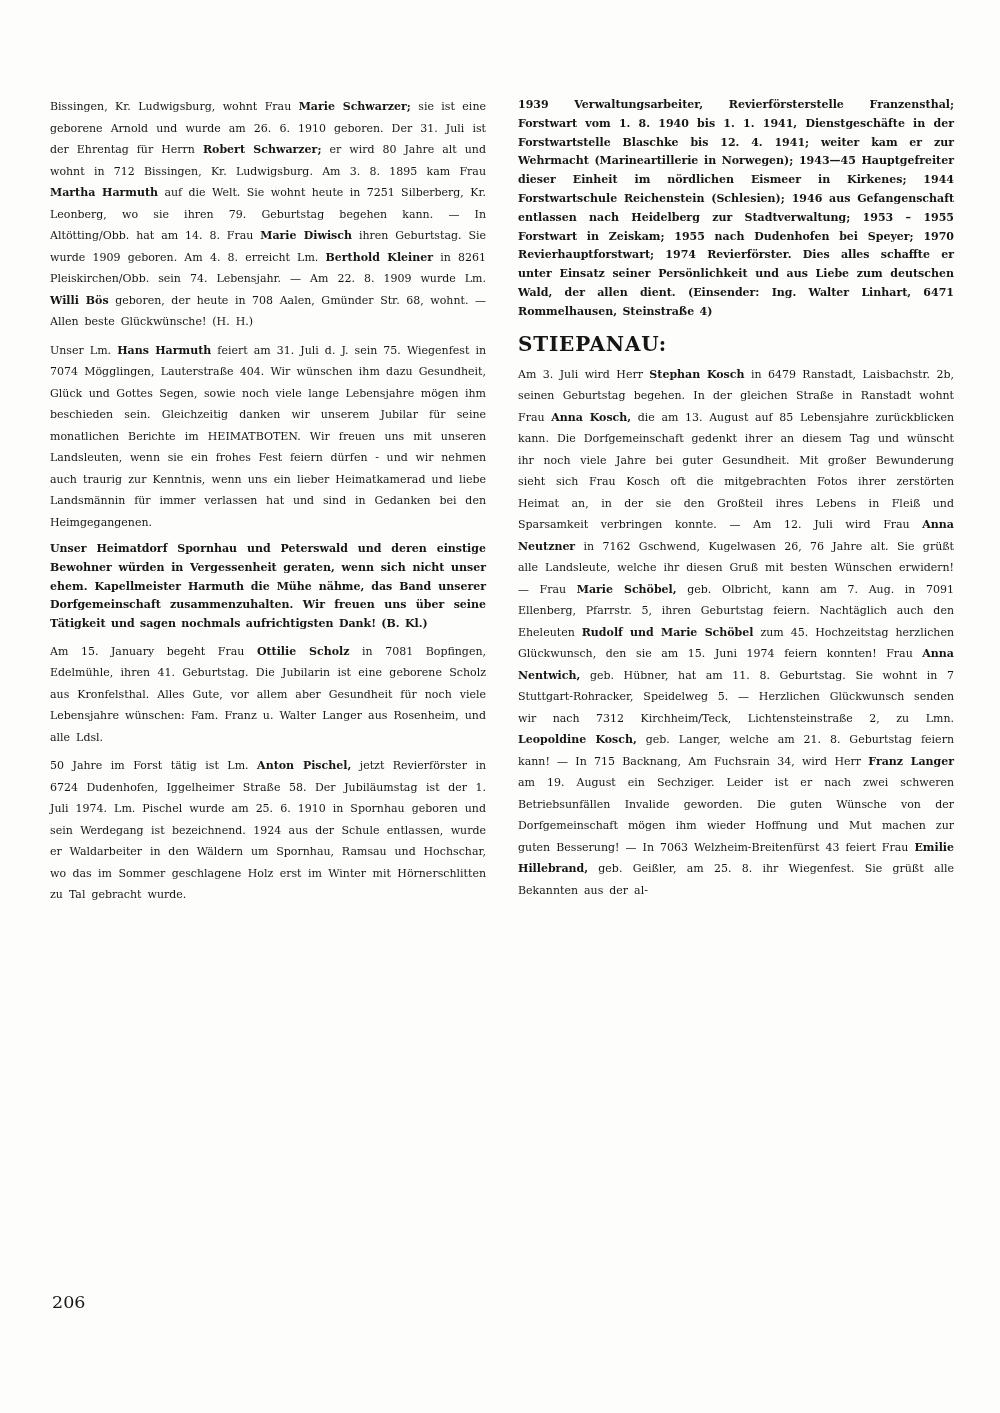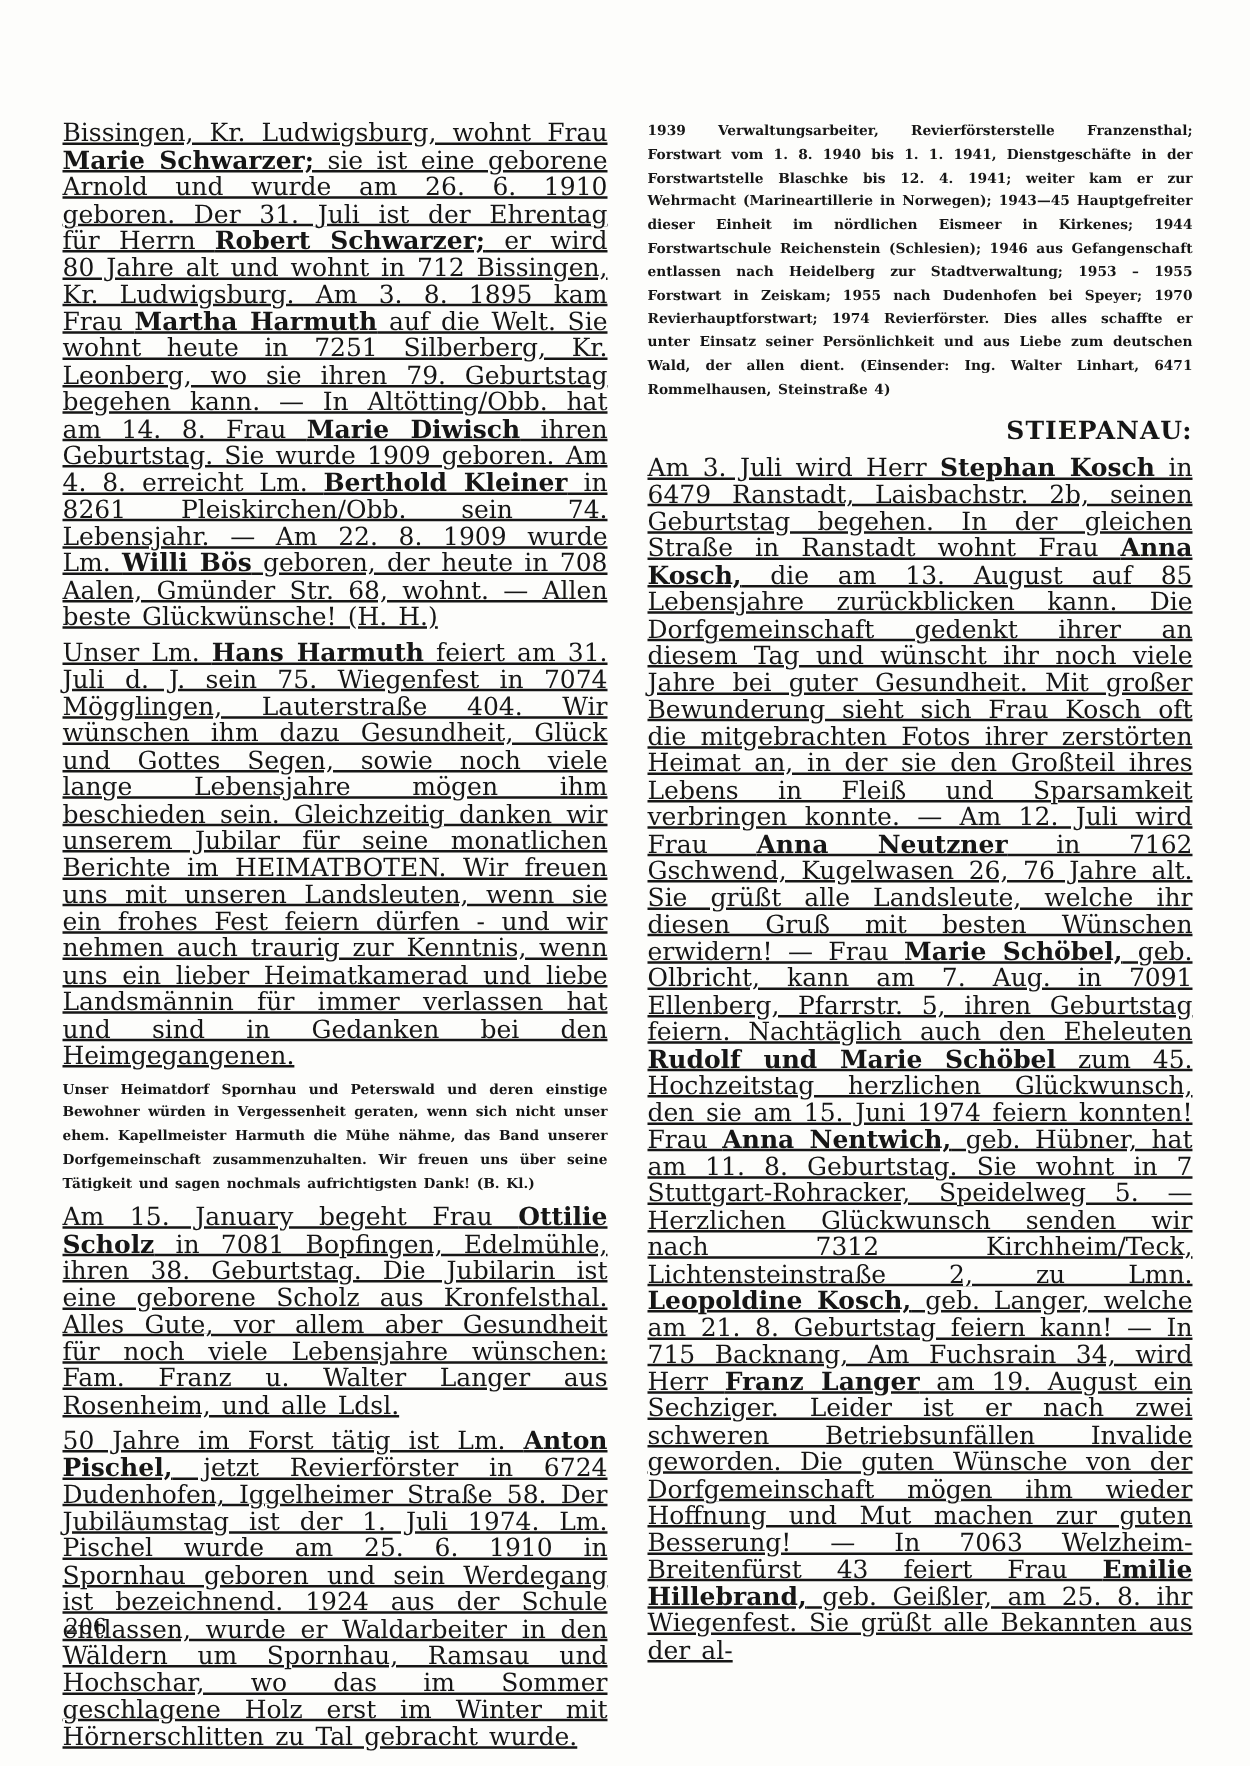--- a/index.html
+++ b/index.html
@@ -26,58 +26,57 @@
     flex: 1 1 0;
     min-width: 0;
     text-align: justify;
     hyphens: auto;
     -webkit-hyphens: auto;
   }
   p.para {
     margin: 0 0 7px 0;
   }
   p.body {
-    font-size: 20px;
+    font-size: 11px;
     line-height: 21.5px;
     word-spacing: 2.5px;
-    text-decoration: underline;
   }
   p.small {
     font-size: 11px;
     line-height: 18.8px;
     font-weight: bold;
     word-spacing: 1.5px;
   }
   p.heading {
     font-size: 20px;
     line-height: 24px;
     font-weight: bold;
     letter-spacing: 0.8px;
-    text-align: right;
+    text-align: left;
     margin: 10px 0 8px 0;
   }
   .b { font-weight: bold; }
   .page-number {
     position: absolute;
     left: 52px;
     top: 1292px;
     font-size: 17.5px;
     color: #161616;
   }
 </style>
 </head>
 <body>
 
 <div class="page">
   <div class="columns">
     <div class="col">
         <p class="para body"><span>Bissingen, Kr. Ludwigsburg, wohnt Frau </span><span class="b">Marie Schwarzer;</span><span> sie ist eine geborene Arnold und wurde am 26. 6. 1910 geboren. Der 31. Juli ist der Ehrentag für Herrn </span><span class="b">Robert Schwarzer;</span><span> er wird 80 Jahre alt und wohnt in 712 Bissingen, Kr. Ludwigsburg. Am 3. 8. 1895 kam Frau </span><span class="b">Martha Harmuth</span><span> auf die Welt. Sie wohnt heute in 7251 Silberberg, Kr. Leonberg, wo sie ihren 79. Geburtstag begehen kann. — In Altötting/Obb. hat am 14. 8. Frau </span><span class="b">Marie Diwisch</span><span> ihren Geburtstag. Sie wurde 1909 geboren. Am 4. 8. erreicht Lm. </span><span class="b">Berthold Kleiner</span><span> in 8261 Pleiskirchen/Obb. sein 74. Lebensjahr. — Am 22. 8. 1909 wurde Lm. </span><span class="b">Willi Bös</span><span> geboren, der heute in 708 Aalen, Gmünder Str. 68, wohnt. — Allen beste Glückwünsche! (H. H.)</span></p>
         <p class="para body"><span>Unser Lm. </span><span class="b">Hans Harmuth</span><span> feiert am 31. Juli d. J. sein 75. Wiegenfest in 7074 Mögglingen, Lauterstraße 404. Wir wünschen ihm dazu Gesundheit, Glück und Gottes Segen, sowie noch viele lange Lebensjahre mögen ihm beschieden sein. Gleichzeitig danken wir unserem Jubilar für seine monatlichen Berichte im HEIMATBOTEN. Wir freuen uns mit unseren Landsleuten, wenn sie ein frohes Fest feiern dürfen - und wir nehmen auch traurig zur Kenntnis, wenn uns ein lieber Heimatkamerad und liebe Landsmännin für immer verlassen hat und sind in Gedanken bei den Heimgegangenen.</span></p>
         <p class="para small"><span>Unser Heimatdorf Spornhau und Peterswald und deren einstige Bewohner würden in Vergessenheit geraten, wenn sich nicht unser ehem. Kapellmeister Harmuth die Mühe nähme, das Band unserer Dorfgemeinschaft zusammenzuhalten. Wir freuen uns über seine Tätigkeit und sagen nochmals aufrichtigsten Dank! (B. Kl.)</span></p>
-        <p class="para body"><span>Am 15. January begeht Frau </span><span class="b">Ottilie Scholz</span><span> in 7081 Bopfingen, Edelmühle, ihren 38. Geburtstag. Die Jubilarin ist eine geborene Scholz aus Kronfelsthal. Alles Gute, vor allem aber Gesundheit für noch viele Lebensjahre wünschen: Fam. Franz u. Walter Langer aus Rosenheim, und alle Ldsl.</span></p>
+        <p class="para body"><span>Am 15. January begeht Frau </span><span class="b">Ottilie Scholz</span><span> in 7081 Bopfingen, Edelmühle, ihren 41. Geburtstag. Die Jubilarin ist eine geborene Scholz aus Kronfelsthal. Alles Gute, vor allem aber Gesundheit für noch viele Lebensjahre wünschen: Fam. Franz u. Walter Langer aus Rosenheim, und alle Ldsl.</span></p>
         <p class="para body"><span>50 Jahre im Forst tätig ist Lm. </span><span class="b">Anton Pischel,</span><span> jetzt Revierförster in 6724 Dudenhofen, Iggelheimer Straße 58. Der Jubiläumstag ist der 1. Juli 1974. Lm. Pischel wurde am 25. 6. 1910 in Spornhau geboren und sein Werdegang ist bezeichnend. 1924 aus der Schule entlassen, wurde er Waldarbeiter in den Wäldern um Spornhau, Ramsau und Hochschar, wo das im Sommer geschlagene Holz erst im Winter mit Hörnerschlitten zu Tal gebracht wurde.</span></p>
       </div>
     <div class="col">
         <p class="para small"><span>1939 Verwaltungsarbeiter, Revierförsterstelle Franzensthal; Forstwart vom 1. 8. 1940 bis 1. 1. 1941, Dienstgeschäfte in der Forstwartstelle Blaschke bis 12. 4. 1941; weiter kam er zur Wehrmacht (Marineartillerie in Norwegen); 1943—45 Hauptgefreiter dieser Einheit im nördlichen Eismeer in Kirkenes; 1944 Forstwartschule Reichenstein (Schlesien); 1946 aus Gefangenschaft entlassen nach Heidelberg zur Stadtverwaltung; 1953 – 1955 Forstwart in Zeiskam; 1955 nach Dudenhofen bei Speyer; 1970 Revierhauptforstwart; 1974 Revierförster. Dies alles schaffte er unter Einsatz seiner Persönlichkeit und aus Liebe zum deutschen Wald, der allen dient. (Einsender: Ing. Walter Linhart, 6471 Rommelhausen, Steinstraße 4)</span></p>
         <p class="para heading"><span class="b">STIEPANAU:</span></p>
         <p class="para body"><span>Am 3. Juli wird Herr </span><span class="b">Stephan Kosch</span><span> in 6479 Ranstadt, Laisbachstr. 2b, seinen Geburtstag begehen. In der gleichen Straße in Ranstadt wohnt Frau </span><span class="b">Anna Kosch,</span><span> die am 13. August auf 85 Lebensjahre zurückblicken kann. Die Dorfgemeinschaft gedenkt ihrer an diesem Tag und wünscht ihr noch viele Jahre bei guter Gesundheit. Mit großer Bewunderung sieht sich Frau Kosch oft die mitgebrachten Fotos ihrer zerstörten Heimat an, in der sie den Großteil ihres Lebens in Fleiß und Sparsamkeit verbringen konnte. — Am 12. Juli wird Frau </span><span class="b">Anna Neutzner</span><span> in 7162 Gschwend, Kugelwasen 26, 76 Jahre alt. Sie grüßt alle Landsleute, welche ihr diesen Gruß mit besten Wünschen erwidern! — Frau </span><span class="b">Marie Schöbel,</span><span> geb. Olbricht, kann am 7. Aug. in 7091 Ellenberg, Pfarrstr. 5, ihren Geburtstag feiern. Nachtäglich auch den Eheleuten </span><span class="b">Rudolf und Marie Schöbel</span><span> zum 45. Hochzeitstag herzlichen Glückwunsch, den sie am 15. Juni 1974 feiern konnten! Frau </span><span class="b">Anna Nentwich,</span><span> geb. Hübner, hat am 11. 8. Geburtstag. Sie wohnt in 7 Stuttgart-Rohracker, Speidelweg 5. — Herzlichen Glückwunsch senden wir nach 7312 Kirchheim/Teck, Lichtensteinstraße 2, zu Lmn. </span><span class="b">Leopoldine Kosch,</span><span> geb. Langer, welche am 21. 8. Geburtstag feiern kann! — In 715 Backnang, Am Fuchsrain 34, wird Herr </span><span class="b">Franz Langer</span><span> am 19. August ein Sechziger. Leider ist er nach zwei schweren Betriebsunfällen Invalide geworden. Die guten Wünsche von der Dorfgemeinschaft mögen ihm wieder Hoffnung und Mut machen zur guten Besserung! — In 7063 Welzheim-Breitenfürst 43 feiert Frau </span><span class="b">Emilie Hillebrand,</span><span> geb. Geißler, am 25. 8. ihr Wiegenfest. Sie grüßt alle Bekannten aus der al-</span></p>
       </div>
   </div>
   <div class="page-number">206</div>
 </div>

